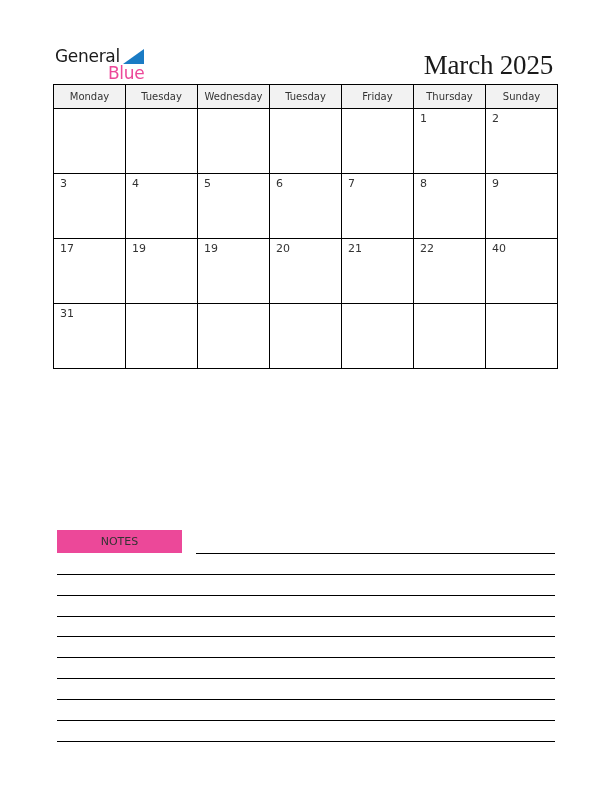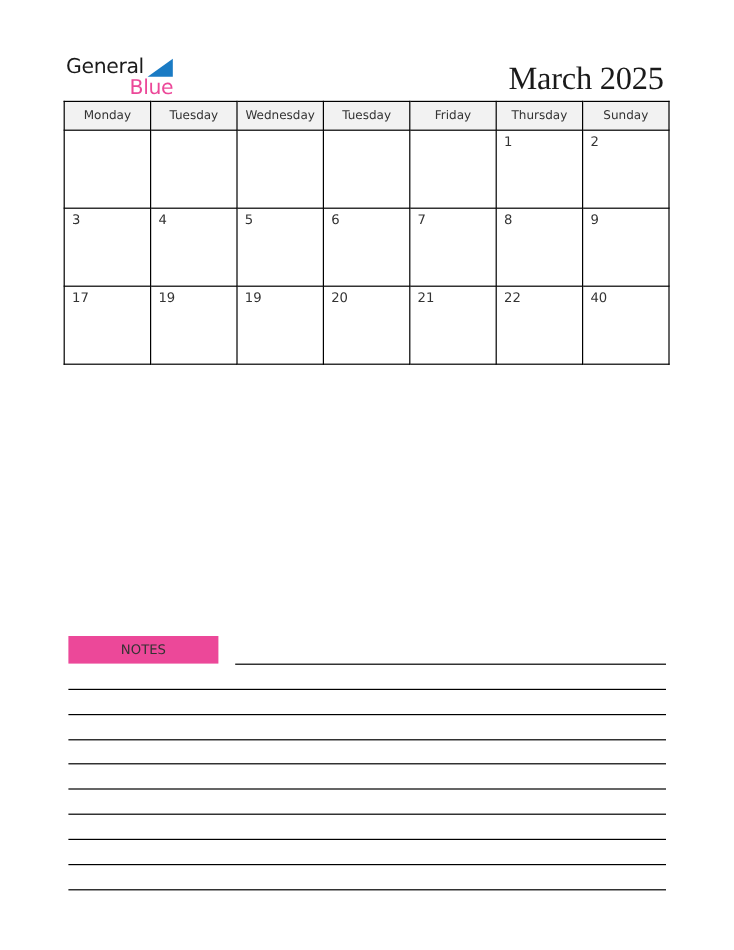--- a/index.html
+++ b/index.html
@@ -112,20 +112,43 @@
       <td>
           <span class="day-num">21</span>
         </td>
       <td>
           <span class="day-num">22</span>
         </td>
       <td>
           <span class="day-num">40</span>
         </td>
     </tr>
+    <tr>
+      <td>
+          <span class="day-num">31</span>
+        </td>
+      <td>
+          <span class="day-num"></span>
+        </td>
+      <td>
+          <span class="day-num"></span>
+        </td>
+      <td>
+          <span class="day-num"></span>
+        </td>
+      <td>
+          <span class="day-num"></span>
+        </td>
+      <td>
+          <span class="day-num"></span>
+        </td>
+      <td>
+          <span class="day-num"></span>
+        </td>
+    </tr>
   </tbody>
 </table>
 
 <div class="notes-label">NOTES</div>
 
 <div class="note-line" style="left:196px; width:359px; top:553px;"></div>
 <div class="note-line" style="left:57px; width:498px; top:574px;"></div>
 <div class="note-line" style="left:57px; width:498px; top:595px;"></div>
 <div class="note-line" style="left:57px; width:498px; top:616px;"></div>
 <div class="note-line" style="left:57px; width:498px; top:636px;"></div>

